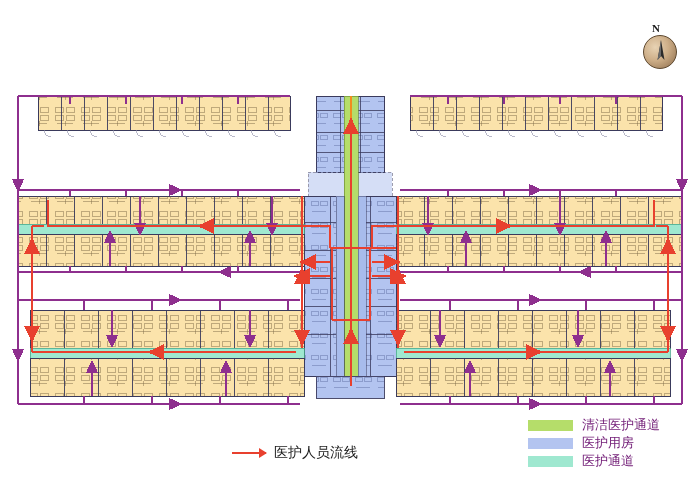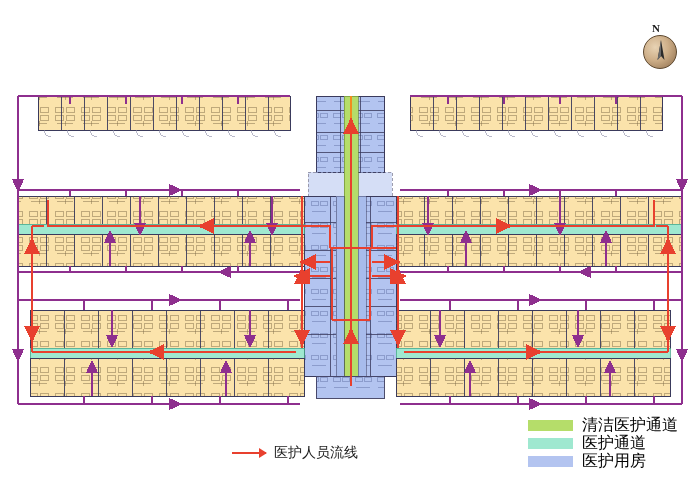--- a/index.html
+++ b/index.html
@@ -9,21 +9,21 @@
   .svgwrap{position:absolute;left:0;top:0;width:700px;height:504px;}
   .compass{position:absolute;left:638px;top:22px;width:44px;height:56px;}
   .compass .nlabel{position:absolute;left:14px;top:0;font-size:11px;font-weight:bold;color:#1a1a1a;
        font-family:"Liberation Serif","DejaVu Serif",serif;line-height:12px;}
   .compass .disc{position:absolute;left:5px;top:13px;width:34px;height:34px;border-radius:50%;
        background:radial-gradient(circle at 35% 35%,#e8d3b4 0%,#cdae88 45%,#8a6a49 100%);
        border:1px solid #5d482f;box-sizing:border-box;}
   .legend{position:absolute;left:528px;top:416px;width:168px;}
   .legend-row{display:flex;align-items:center;height:18px;}
   .legend-sw{width:45px;height:11px;margin-right:9px;flex:0 0 auto;}
-  .legend-tx{font-size:16px;color:#000000;font-family:"DejaVu Sans",sans-serif;line-height:14px;white-space:nowrap;}
+  .legend-tx{font-size:13px;color:#701a75;font-family:"DejaVu Sans",sans-serif;line-height:14px;white-space:nowrap;}
   .flowlegend{position:absolute;left:232px;top:441px;width:290px;height:24px;}
   .fl-item{position:absolute;display:flex;align-items:center;height:24px;}
   .fl-line{position:relative;height:2px;flex:0 0 auto;}
   .fl-head{position:absolute;right:-1px;top:50%;width:0;height:0;
        border-top:5px solid transparent;border-bottom:5px solid transparent;transform:translateY(-50%);}
   .fl-tx{font-size:14px;color:#1b1b1b;margin-left:8px;font-family:"DejaVu Sans",sans-serif;white-space:nowrap;}
 </style>
 </head>
 <body>
 
@@ -304,22 +304,22 @@
       <span class="fl-tx">医护人员流线</span>
     </div>
   </div>
 
   <div class="legend">
     <div class="legend-row">
       <span class="legend-sw" style="background:#b5dd6a;"></span>
       <span class="legend-tx">清洁医护通道</span>
     </div>
     <div class="legend-row">
+      <span class="legend-sw" style="background:#b3c4f0;"></span>
+      <span class="legend-tx">医护用房</span>
+    </div>
+    <div class="legend-row">
       <span class="legend-sw" style="background:#9fe8d0;"></span>
       <span class="legend-tx">医护通道</span>
     </div>
-    <div class="legend-row">
-      <span class="legend-sw" style="background:#b3c4f0;"></span>
-      <span class="legend-tx">医护用房</span>
-    </div>
   </div>
 
 </div>
 
 </body></html>

